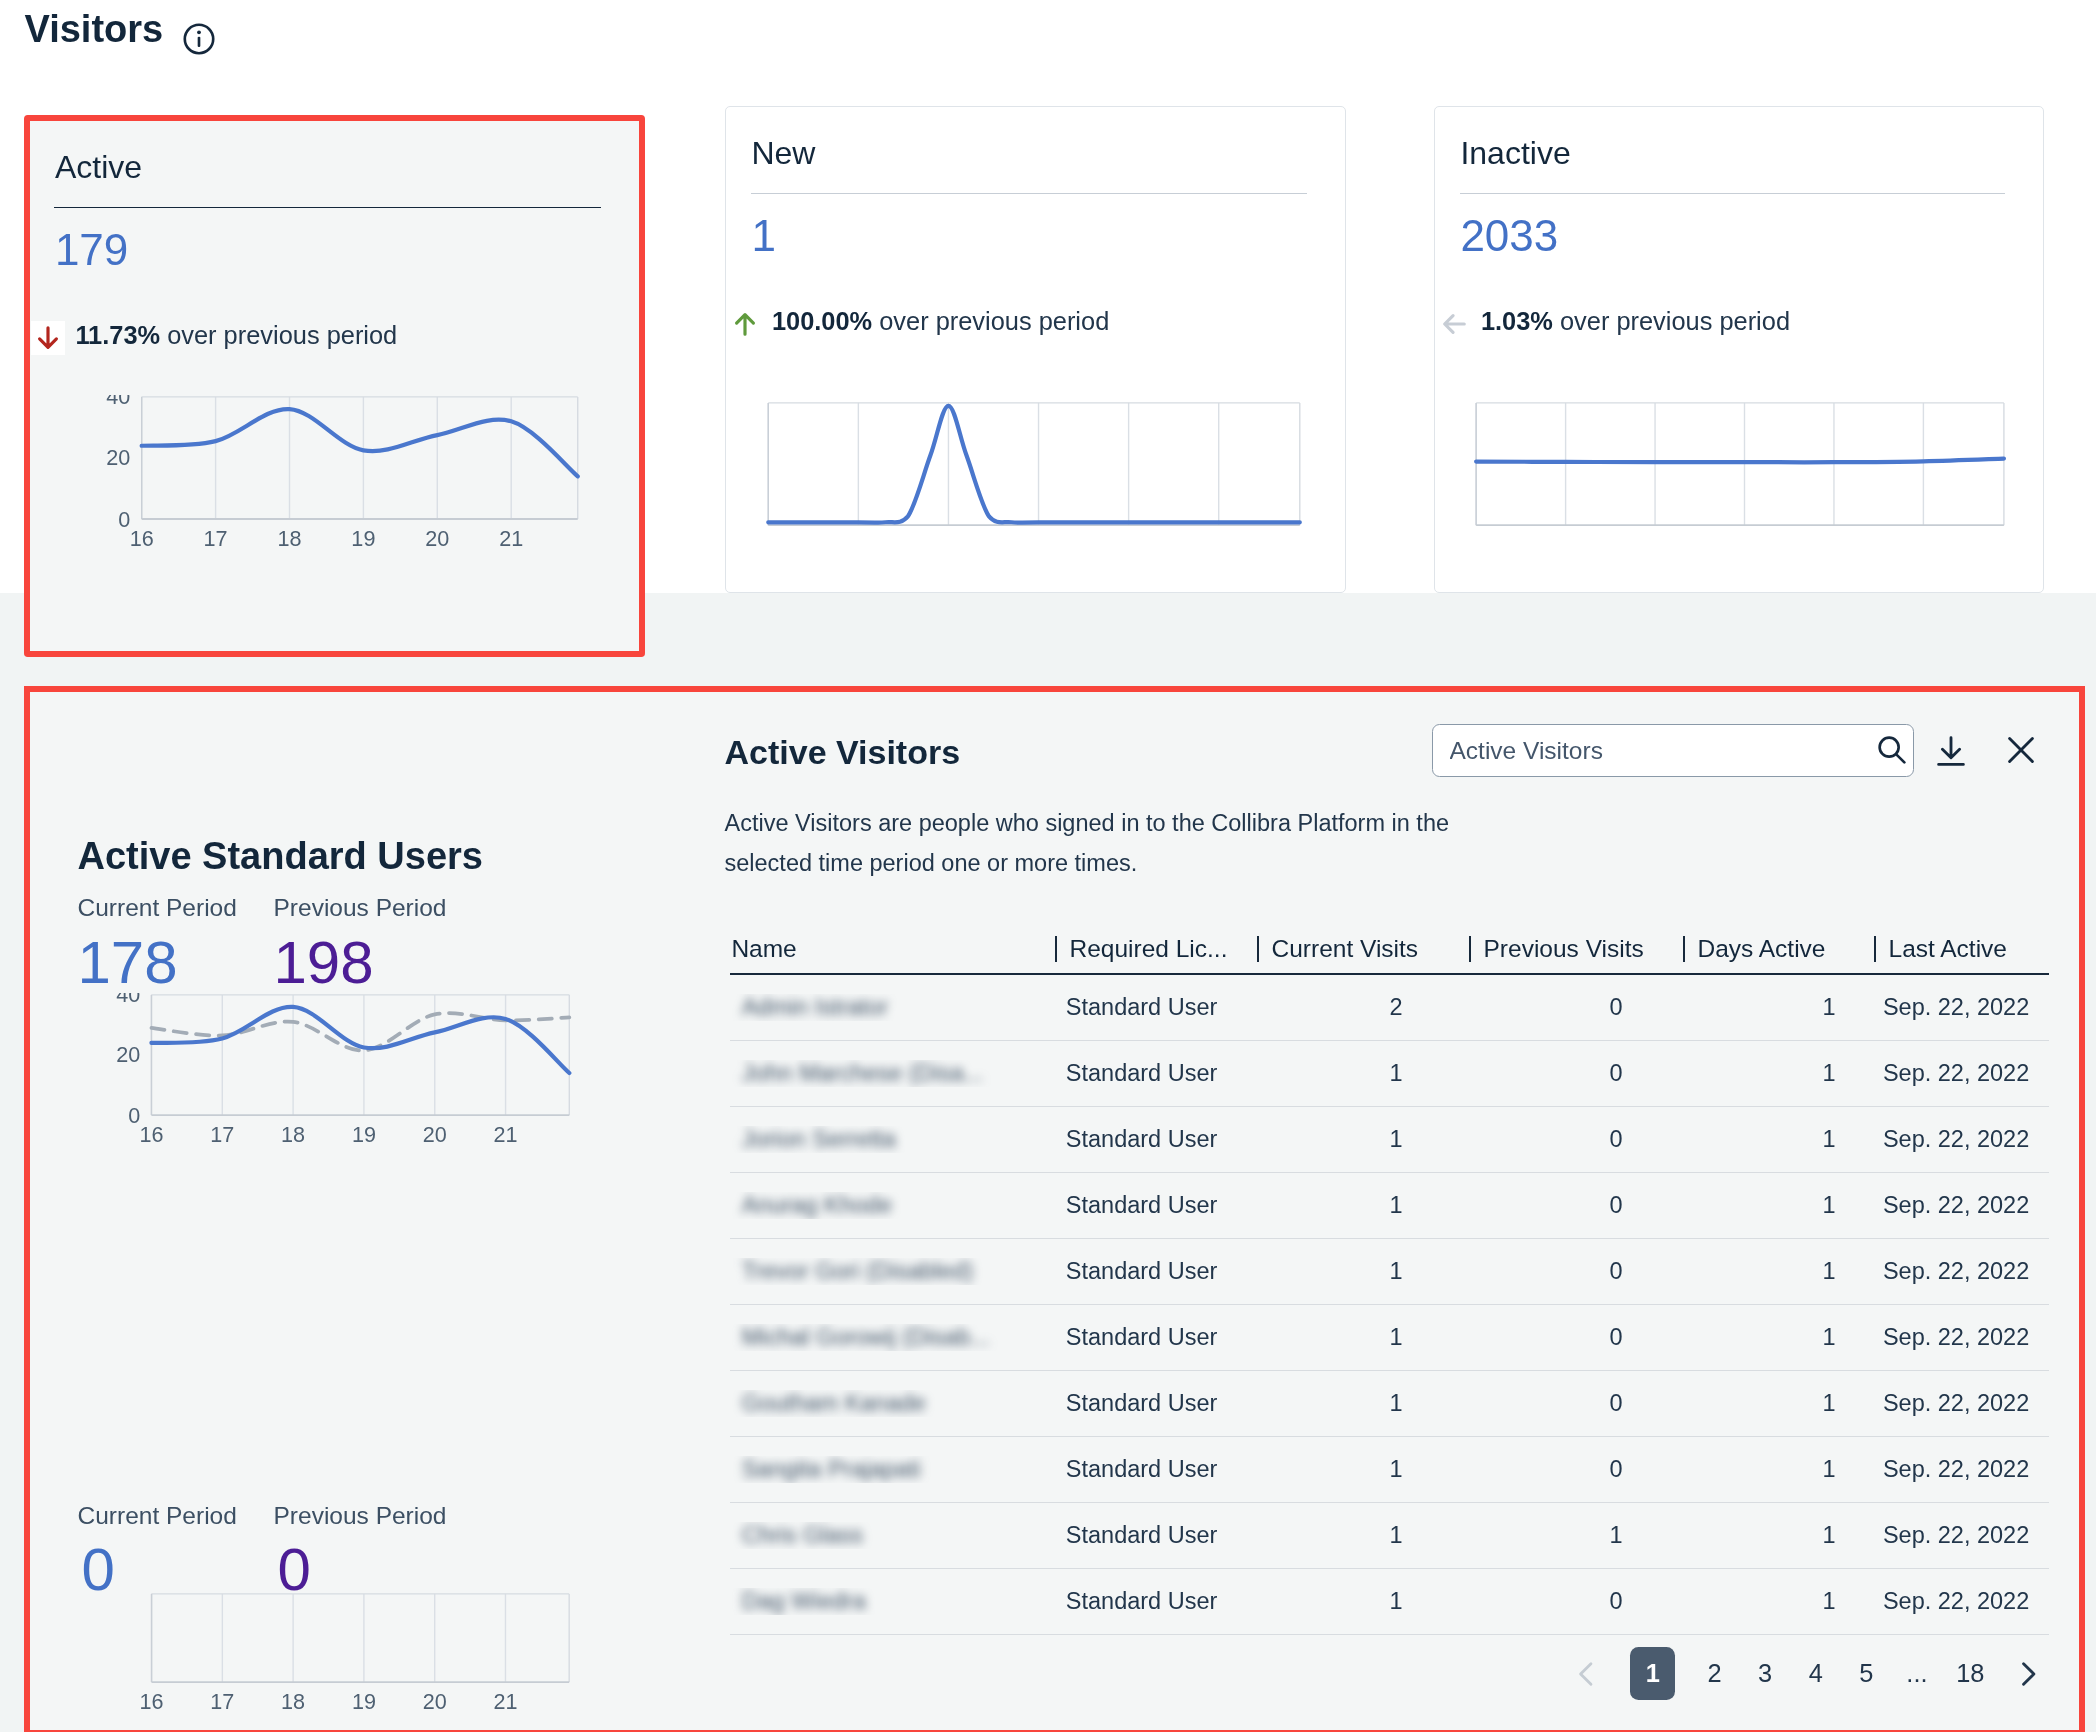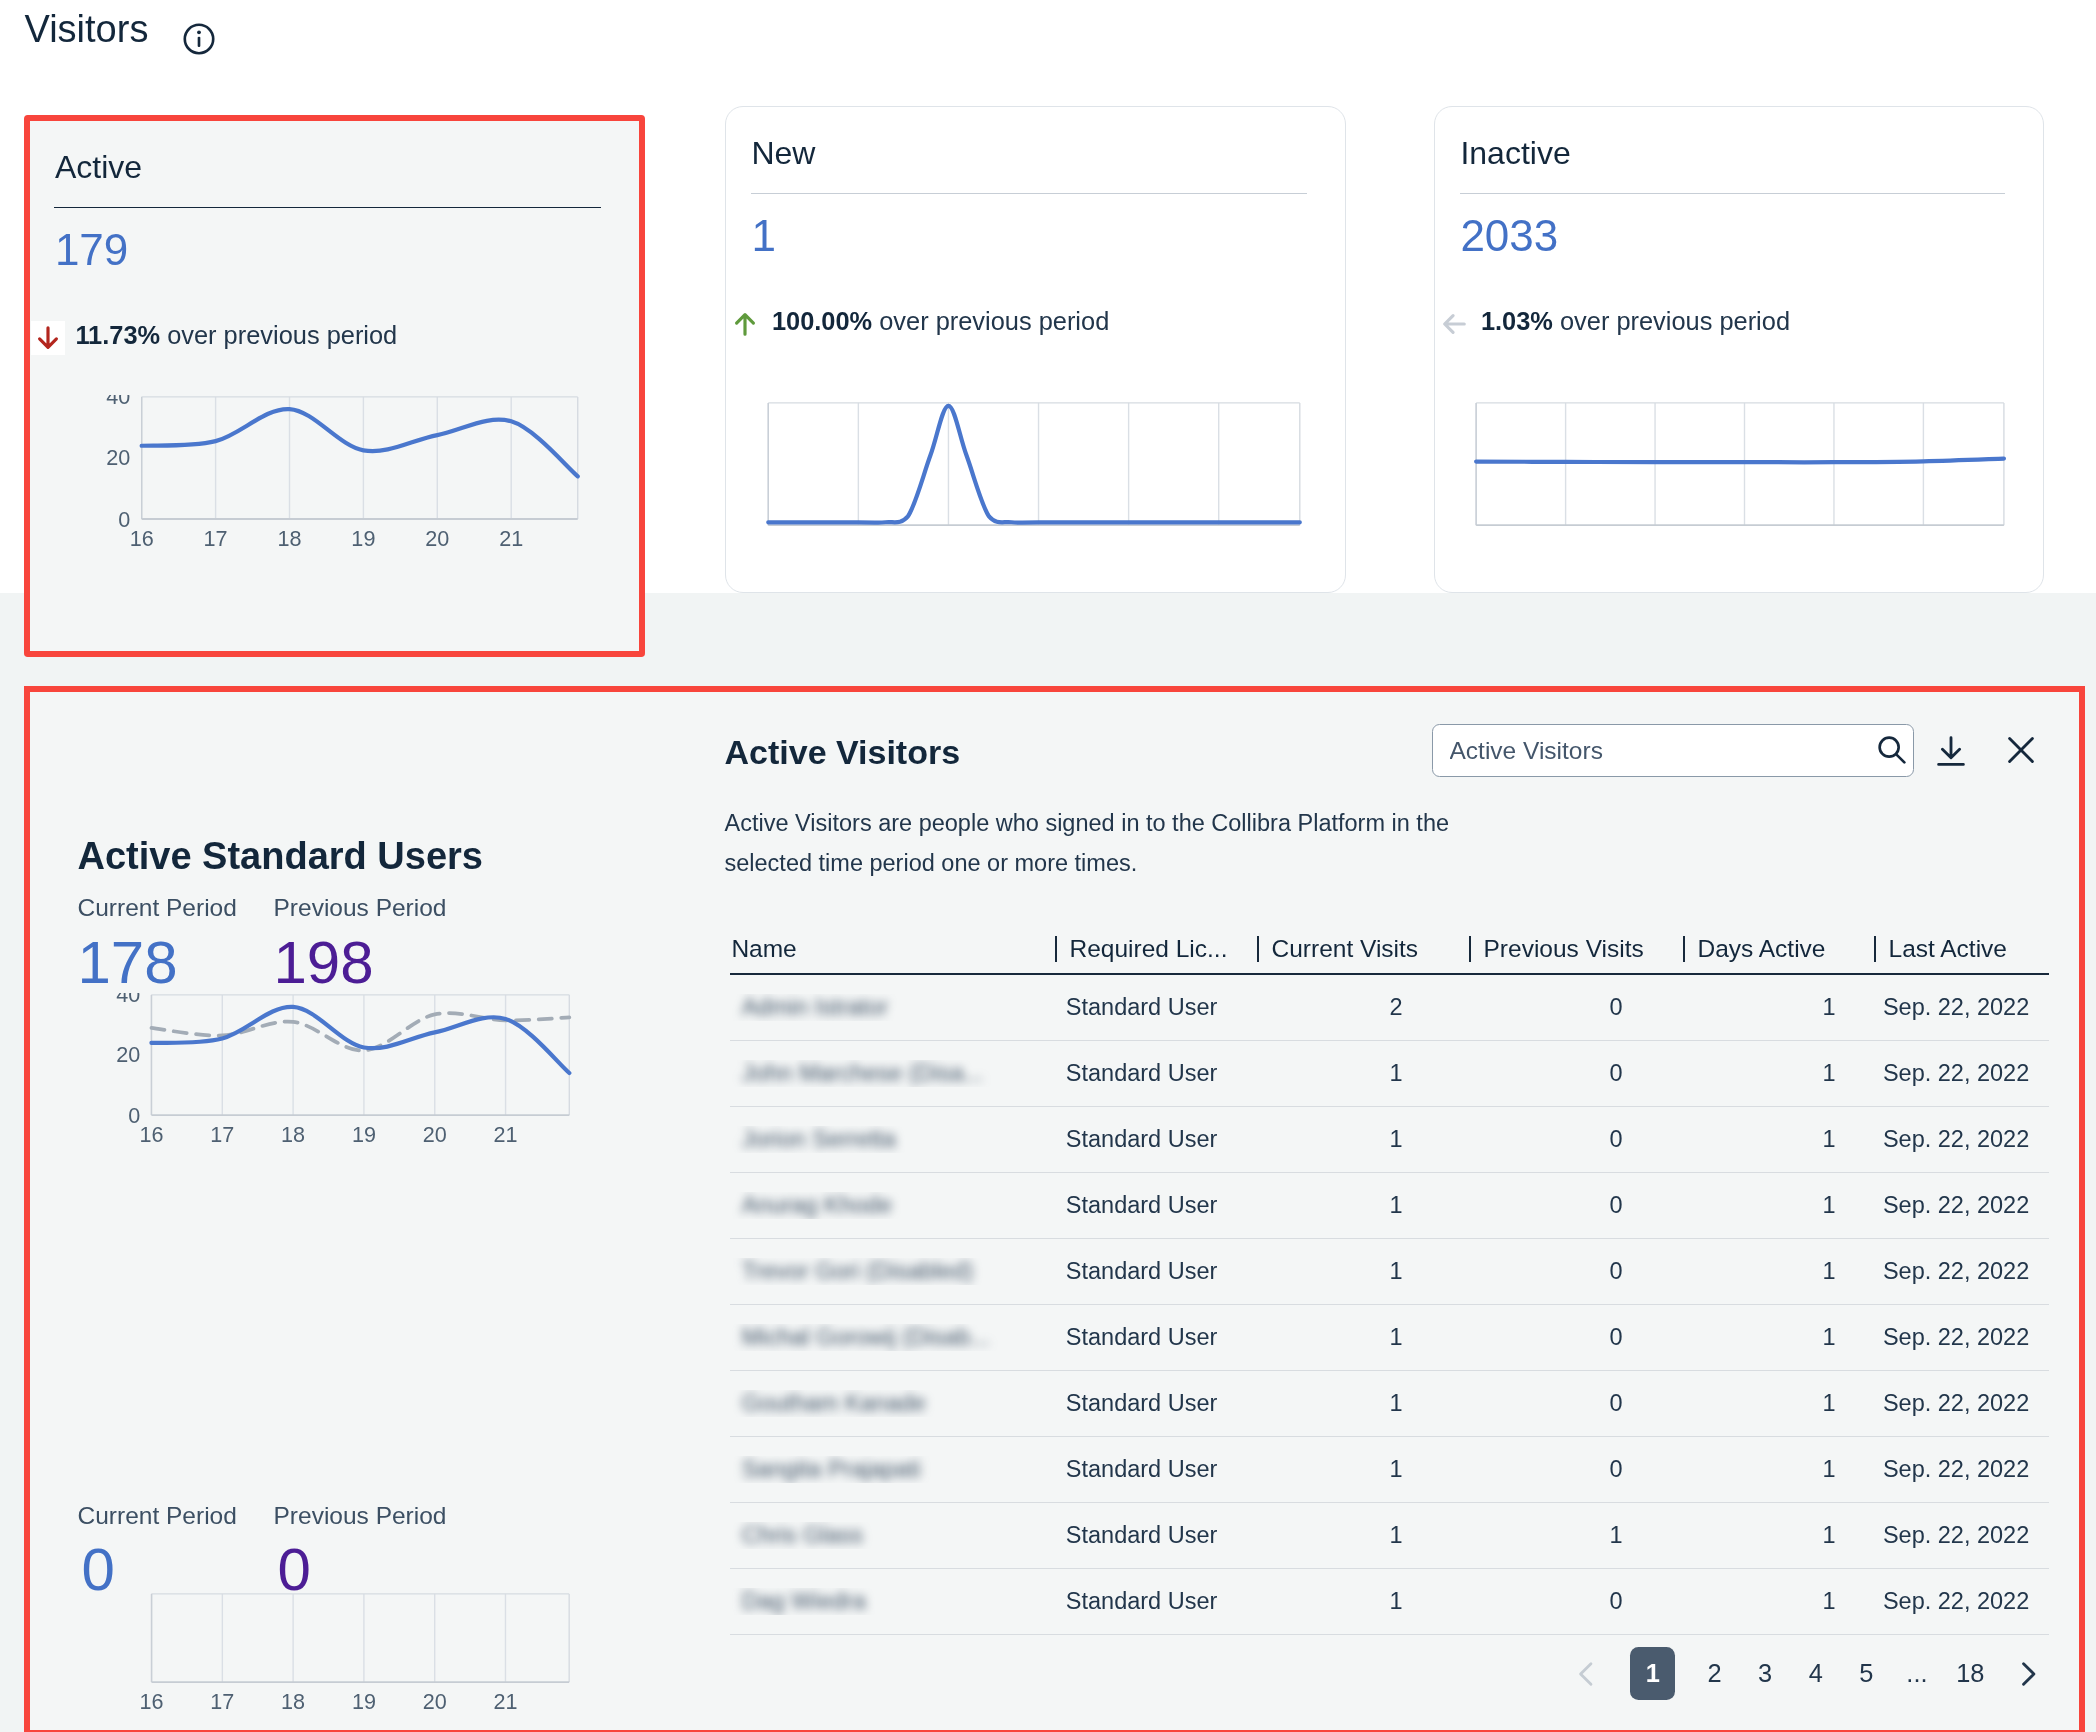--- a/index.html
+++ b/index.html
@@ -3,25 +3,25 @@
 <meta charset="utf-8">
 <style>
   html,body{margin:0;padding:0;}
   body{
     width:2096px;height:1733px;position:relative;background:#ffffff;
     font-family:"Liberation Sans", sans-serif;color:#17293d;overflow:hidden;
   }
   .gray-strip{position:absolute;left:0;top:593px;width:2096px;height:1139px;background:#f1f4f4;}
 
   
-  .page-title{position:absolute;left:24.5px;top:7.5px;font-size:38px;font-weight:400;color:#13273b;}
+  .page-title{position:absolute;left:24.5px;top:7.5px;font-size:38px;font-weight:700;color:#13273b;}
   .info-btn{position:absolute;left:181px;top:21px;width:36px;height:36px;cursor:pointer;}
 
   
-  .card{position:absolute;border-radius:18px;}
+  .card{position:absolute;border-radius:5px;}
   #card-active{left:23.5px;top:115px;width:609px;height:530px;background:#f4f6f6;border:6.6px solid #f8453c;border-radius:3.8px;}
   #card-new{left:725px;top:106px;width:619px;height:485px;background:#fff;border:1.4px solid #dfe4e9;}
   #card-inactive{left:1434px;top:106px;width:608px;height:485px;background:#fff;border:1.4px solid #dfe4e9;}
   .card-title{position:absolute;left:25.4px;top:28px;font-size:32px;font-weight:500;color:#13273b;}
   .card-underline{position:absolute;left:24.5px;right:38px;top:86px;border-top:1.9px solid #c7ced6;}
   #card-active .card-underline{border-top-color:#14273b;}
   .card-value{position:absolute;left:25.4px;top:96px;font-size:44px;line-height:66px;font-weight:500;color:#4371c6;}
   .card-delta{position:absolute;left:1.9px;top:200px;display:flex;gap:10px;font-size:25.4px;color:#22364b;}
   .card-delta b{font-weight:700;color:#13273b;}
   .delta-icon{width:34px;height:34px;display:flex;align-items:center;justify-content:center;background:#fff;}

